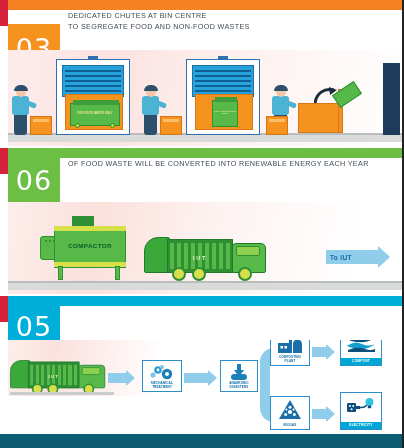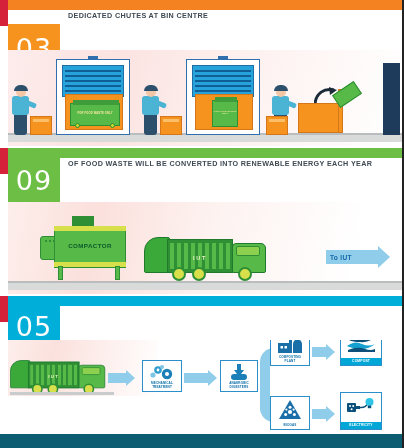--- a/index.html
+++ b/index.html
@@ -10,21 +10,21 @@
         box-sizing:border-box;border-right:2px solid #222;overflow:hidden;}
 
   
   .section{position:absolute;left:0;width:404px;}
   .topbar{position:absolute;left:0;top:0;width:404px;height:10px;}
   .numblock{position:absolute;left:8px;top:0;width:52px;height:48px;
             display:flex;align-items:center;justify-content:center;}
   .num{color:#ffffff;font-size:27px;font-weight:400;letter-spacing:1px;
        line-height:1;font-family:"DejaVu Sans",sans-serif;}
   .heading{position:absolute;left:68px;top:10px;width:326px;
-           color:#3f4a54;font-size:7.2px;font-weight:bold;line-height:1.55;
+           color:#3f4a54;font-size:7.2px;font-weight:normal;line-height:1.55;
            letter-spacing:.35px;text-transform:uppercase;}
   .heading div{white-space:nowrap;}
   .leftedge{position:absolute;left:0;width:8px;}
   .stage{position:absolute;left:8px;right:2px;overflow:hidden;}
 
   
   #sec03{top:0;height:148px;}
   #sec03 .topbar{background:#f58220;}
   #sec03 .numblock{background:#f6921e;height:48px;top:24px;}
   #sec03 .leftedge{top:0;height:26px;background:#d6213a;}
@@ -152,20 +152,21 @@
   <div class="section" id="sec03">
     <div class="topbar"></div>
     <div class="leftedge"></div>
     <div class="leftedge b"></div>
 
     <div class="numblock">
       <span class="num">03</span>
     </div>
     <div class="heading">
       <div>DEDICATED CHUTES AT BIN CENTRE</div>
+      <div>TO SEGREGATE FOOD AND NON-FOOD WASTES</div>
     </div>
 
     <div class="stage" id="s03stage">
       <div class="floorline"></div>
       <div class="floor"></div>
 
       <div class="worker" style="left:2px;">
         <div class="w-leg"></div>
           <div class="w-body"></div>
         <div class="w-head"></div>
@@ -240,21 +241,21 @@
       <div class="darkpanel"></div>
     </div>
   </div>
 
   <div class="section" id="sec04">
     <div class="topbar"></div>
     <div class="leftedge"></div>
     <div class="leftedge b"></div>
 
     <div class="numblock">
-      <span class="num">09</span>
+      <span class="num">06</span>
     </div>
     <div class="heading">
       <div>OF FOOD WASTE WILL BE CONVERTED INTO RENEWABLE ENERGY EACH YEAR</div>
     </div>
 
     <div class="stage" id="s04stage">
       <div class="floorline"></div>
       <div class="floor"></div>
 
       <div class="compactor">

